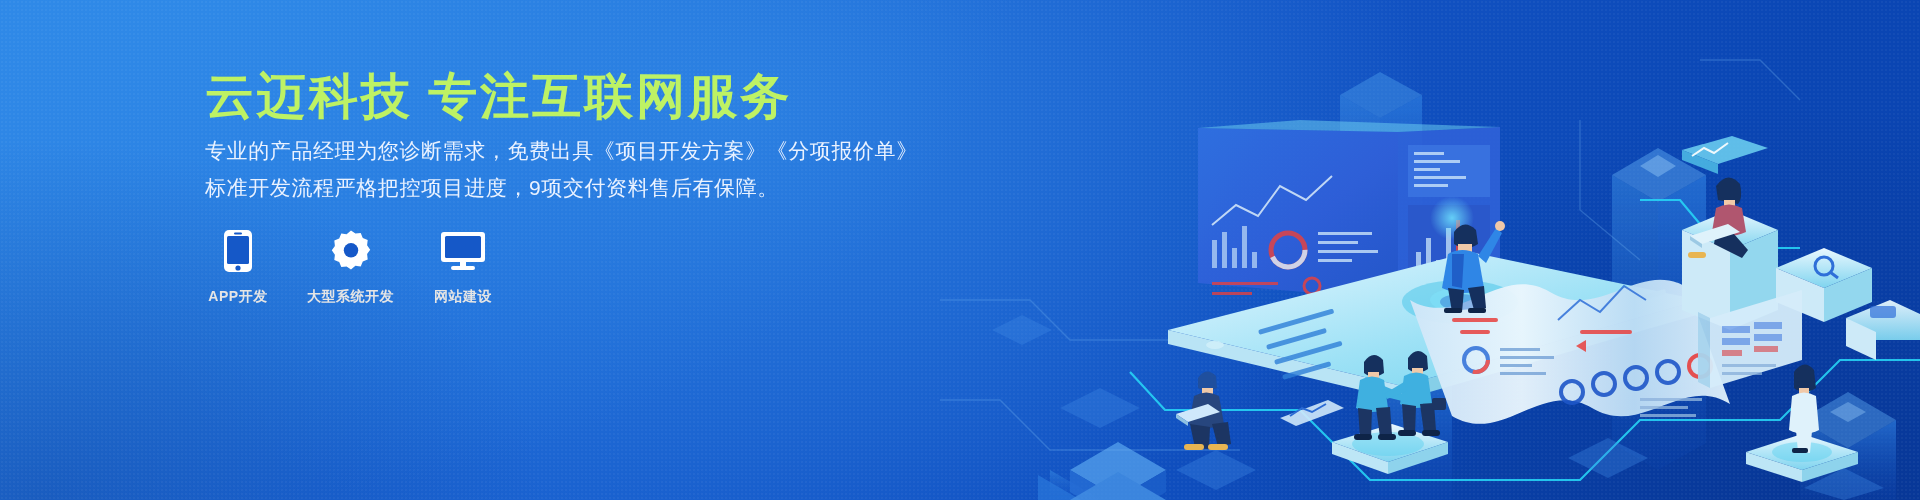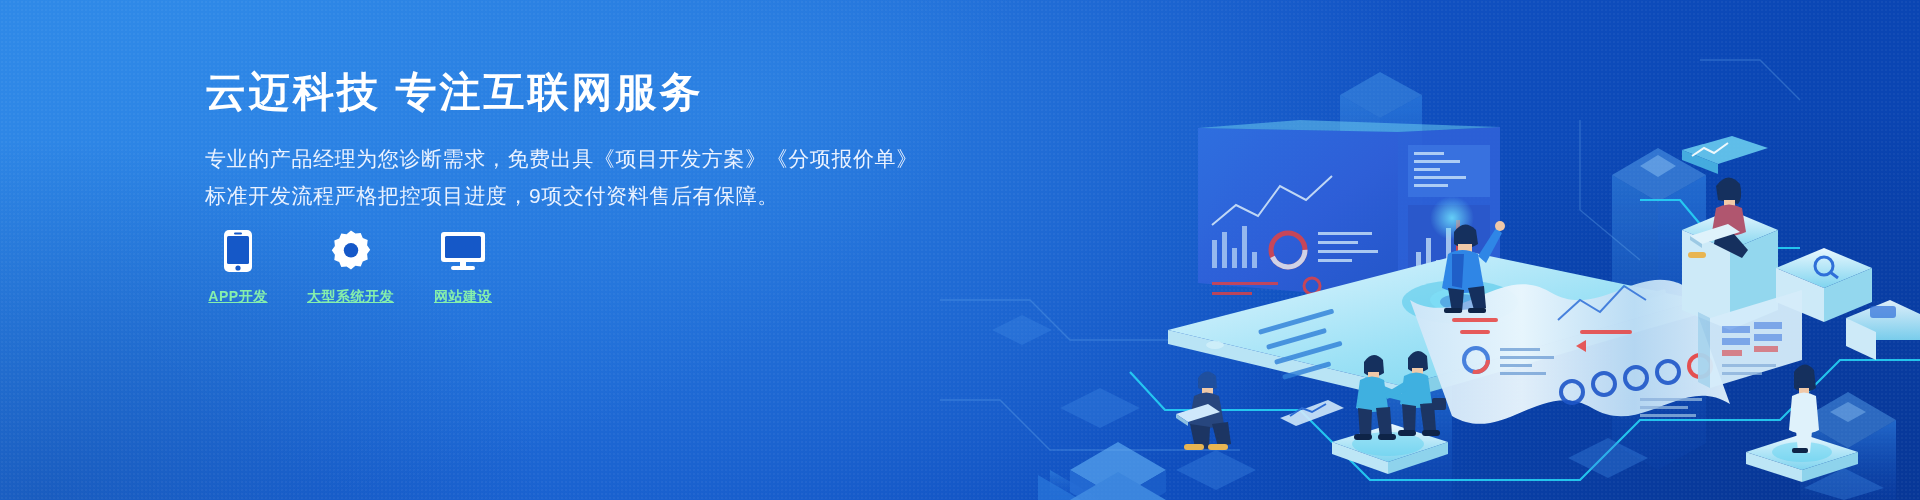--- a/index.html
+++ b/index.html
@@ -36,29 +36,30 @@
     background-image:radial-gradient(rgba(255,255,255,0.055) 1px, transparent 1px);
     background-size:4px 4px;
     opacity:.7;
   }
 
   
   .copy{
     position:absolute; left:205px; top:68px; width:700px; z-index:6;
   }
   .headline{
-    font-size:41px;
+    font-size:49px;
     font-weight:bold;
-    color:#ffffff;
+    color:#bef264;
     letter-spacing:3px;
     line-height:1.18;
     white-space:nowrap;
+    font-family:Liberation Serif, serif;
   }
   .subline{
-    margin-top:25px;
+    margin-top:7px;
     font-size:21px;
     color:#eaf2ff;
     line-height:1.75;
     letter-spacing:.6px;
     white-space:nowrap;
   }
   .subline .ln{ display:block; }
   .subline .ln2{ padding-left:0px; }
 
   
@@ -71,22 +72,22 @@
     display:flex; flex-direction:column; align-items:center;
     cursor:pointer;
   }
   .service .ic{
     width:46px; height:46px;
     display:flex; align-items:center; justify-content:center;
     margin-bottom:14px;
   }
   .service .ic svg{ display:block; }
   .service .lbl{
-    font-size:14px; color:#86efac; font-weight:bold;
-    letter-spacing:.5px; white-space:nowrap;text-decoration:underline;
+    font-size:14px; color:#e5e5e5; font-weight:bold;
+    letter-spacing:.5px; white-space:nowrap;
   }
 
   
   .art{
     position:absolute; right:0; top:0;
     width:980px; height:500px; z-index:3;
     overflow:hidden;
   }
   .art svg{ display:block; width:100%; height:100%; }
 </style>

